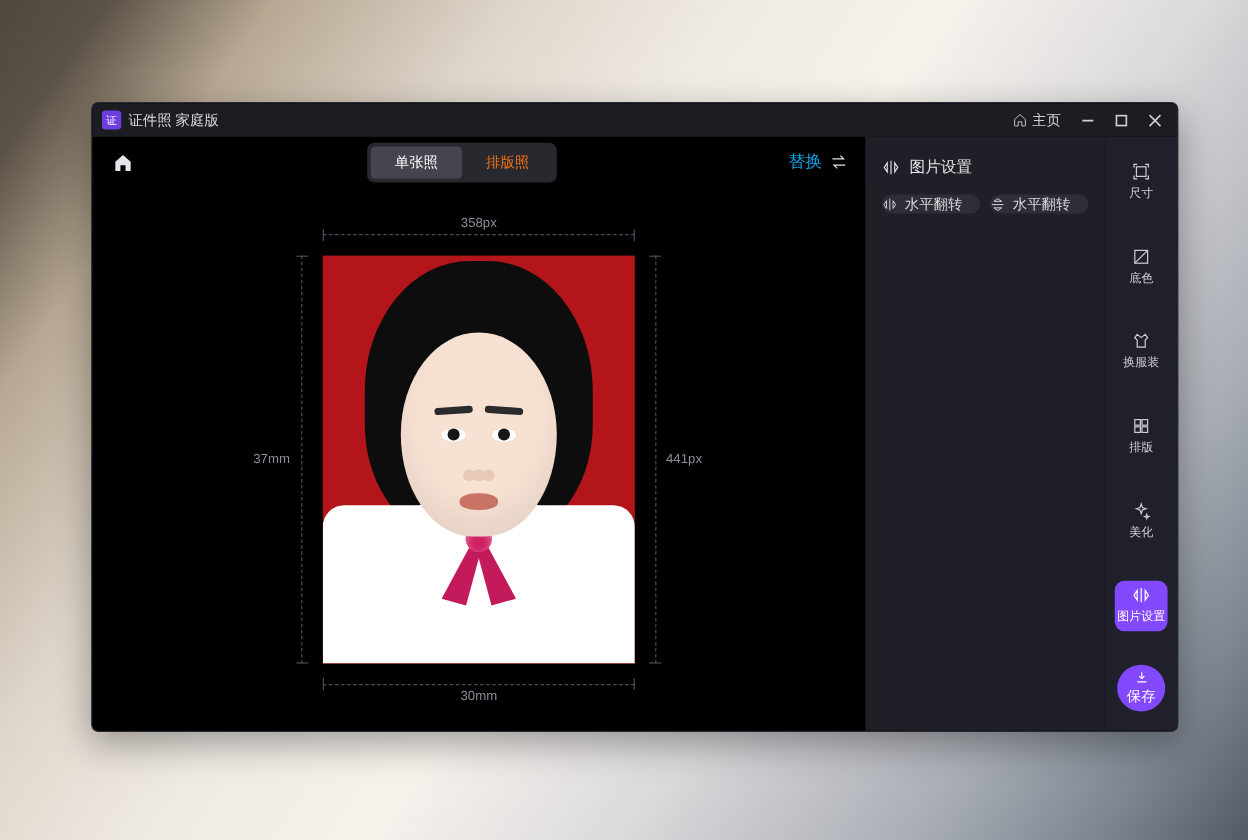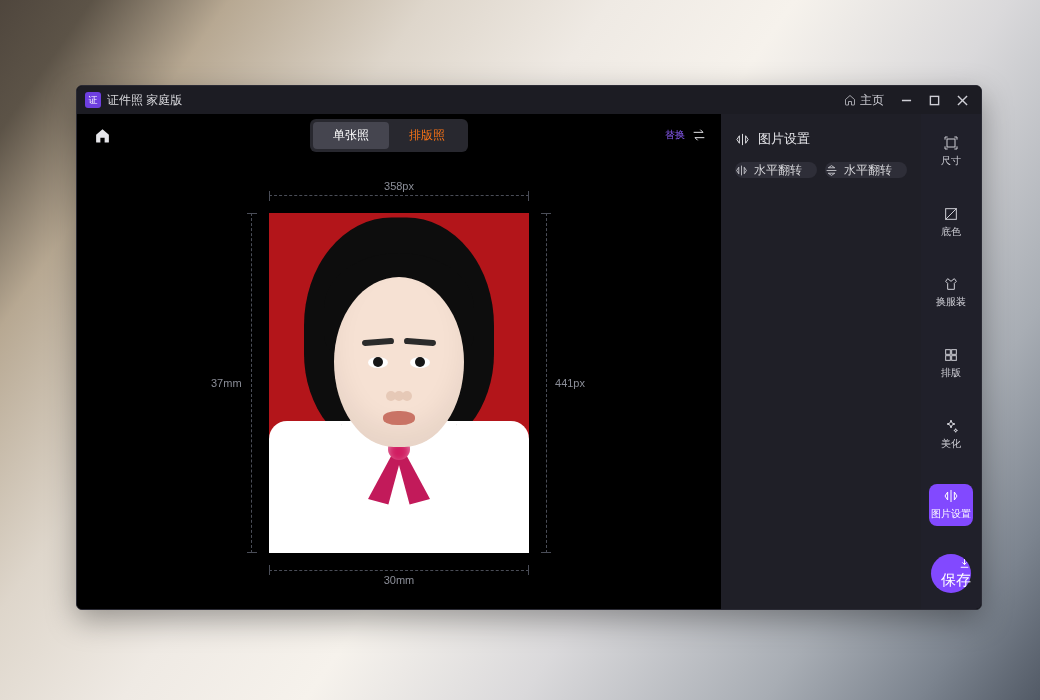--- a/index.html
+++ b/index.html
@@ -57,22 +57,22 @@
   .home-btn svg{width:17px;height:17px;fill:#e6e6ea}
   .tabs{
     margin-left:auto;margin-right:auto;
     display:flex;background:#28282f;border-radius:6px;padding:3px;
   }
   .tab{
     padding:5px 20px;font-size:12px;border-radius:4px;cursor:pointer;color:#f97316;
   }
   .tab.active{background:#45454f;color:#fff}
   .replace-btn{
-    display:flex;align-items:center;gap:6px;font-size:10px;
-    color:#8b5cf6;cursor:pointer;
+    display:flex;align-items:center;gap:6px;font-size:14px;
+    color:#0ea5e9;cursor:pointer;
   }
   .replace-btn svg{width:16px;height:16px;stroke:#e6e6ea;fill:none;stroke-width:1.5}
 
   .canvas{flex:1;position:relative;background:#000}
 
   .photo-box{
     position:absolute;left:50%;top:50%;transform:translate(-50%,-50%);
     width:260px;height:340px;text-decoration:underline;
   }
   .photo{
@@ -168,22 +168,22 @@
   }
   .rail-item{
     width:44px;height:44px;border-radius:8px;display:flex;flex-direction:column;
     align-items:center;justify-content:center;gap:3px;cursor:pointer;
     font-size:10px;color:#cfcfd6;
   }
   .rail-item.active{background:#8249ff;color:#fff}
   .rail-item svg{width:16px;height:16px;stroke:currentColor;fill:none;stroke-width:1.5}
   .rail-save{
     margin-top:auto;width:40px;height:40px;border-radius:50%;background:#8249ff;
-    display:flex;flex-direction:column;align-items:flex-end;justify-content:center;
-    cursor:pointer;gap:1px;font-size:15px;color:#fff;
+    display:flex;flex-direction:column;align-items:center;justify-content:center;
+    cursor:pointer;gap:1px;font-size:12px;color:#fff;
   }
   .rail-save svg{width:13px;height:13px;stroke:#fff;fill:none;stroke-width:1.8}
 </style>
 </head>
 <body>
 
 <div class="window">
 
   <div class="titlebar">
     <div class="app-logo">证</div>

